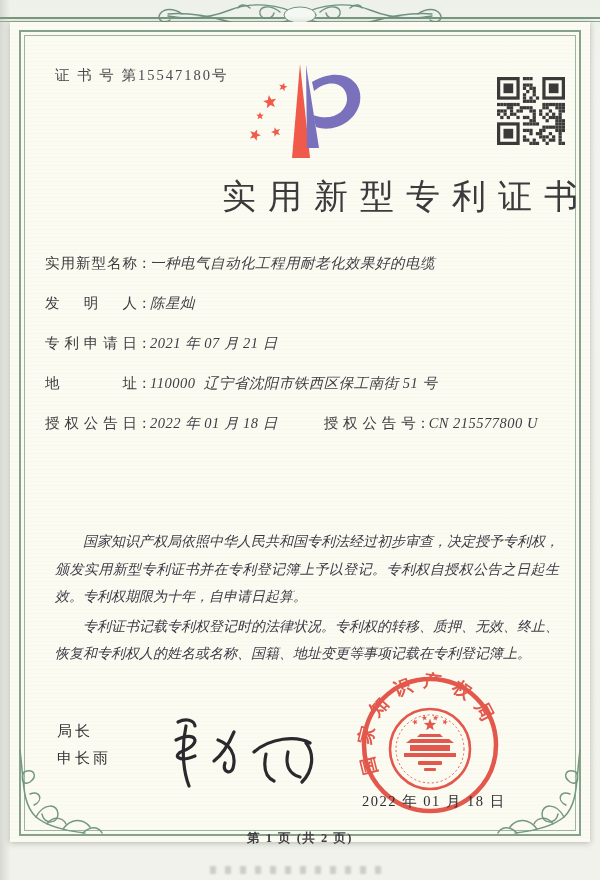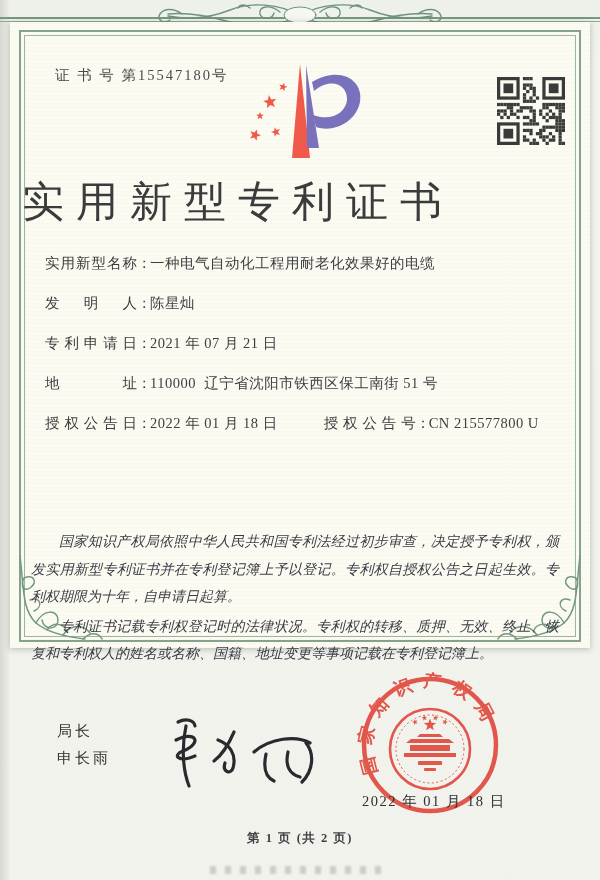--- a/index.html
+++ b/index.html
@@ -9,43 +9,43 @@
     font-family:"Liberation Serif","DejaVu Serif",serif;color:#3d3d42;
   }
   .photo-edge-left{position:absolute;left:0;top:0;width:10px;height:880px;
     background:linear-gradient(to right,#d7d8d2,#eef0ea);}
   
   .band-line-a{position:absolute;left:0;top:17px;width:600px;height:2px;background:#79997f;}
   .band-line-b{position:absolute;left:0;top:21px;width:600px;height:1px;background:#8fab95;}
   .band-orn{position:absolute;left:130px;top:0;}
   
   .page{
-    position:absolute;left:10px;top:22px;width:580px;height:626px;
+    position:absolute;left:10px;top:22px;width:580px;height:820px;
     background:#fcfbf1;
     background-image:repeating-linear-gradient(0deg,rgba(60,80,60,.015) 0 1px,transparent 1px 4px);
     box-shadow:0 1px 6px rgba(40,50,40,.30);
   }
   .frame-outer{position:absolute;left:9px;top:8px;right:9px;bottom:6px;border:2px solid #85a28f;}
   .frame-inner{position:absolute;inset:3px;border:1px solid #9cb5a3;}
   .corner{position:absolute;bottom:4px;}
   .corner.left{left:3px;}
   .corner.right{right:3px;transform:scaleX(-1);}
   .cert-no{position:absolute;left:45px;top:44px;font-size:14.5px;letter-spacing:2px;color:#4a4a4e;}
   .logo{position:absolute;left:230px;top:38px;}
   .qr{position:absolute;left:487px;top:55px;}
-  .title{position:absolute;left:0;top:152px;width:100%;text-align:left;
-    font-size:42px;letter-spacing:12px;text-indent:12px;color:#3b3b3d;font-weight:500;}
+  .title{position:absolute;left:0;top:152px;width:100%;text-align:right;
+    font-size:34px;letter-spacing:12px;text-indent:12px;color:#3b3b3d;font-weight:500;}
   .fields{position:absolute;left:35px;top:230px;right:30px;font-size:14.5px;}
   .frow{margin-bottom:18px;line-height:22px;white-space:nowrap;}
   .flabel{display:inline-block;width:92px;text-align:justify;text-align-last:justify;
     vertical-align:top;color:#3c3c40;}
   .fcolon{display:inline-block;width:13px;vertical-align:top;}
-  .fval{letter-spacing:.5px;white-space:pre-wrap;color:#3e3e44;}
+  .fval{letter-spacing:.5px;white-space:pre-wrap;color:#3e3e44;font-style:italic;}
   .grant-right{display:inline-block;margin-left:46px;}
-  .paras{position:absolute;left:21px;top:506px;right:31px;font-size:14px;line-height:27.5px;
+  .paras{position:absolute;left:45px;top:506px;right:31px;font-size:14px;line-height:27.5px;
     color:#3a3a46;font-style:italic;text-align:justify;}
   .para{text-indent:2em;margin:0 0 2px 0;}
   .signer{position:absolute;left:47px;top:696px;font-size:15px;letter-spacing:3px;color:#333336;line-height:27px;}
   .signature{position:absolute;left:138px;top:688px;}
   .seal{position:absolute;left:340px;top:645px;opacity:.9;}
   .seal-date{position:absolute;left:352px;top:770px;font-size:14.5px;letter-spacing:1.5px;color:#2e2e33;}
   .footer{position:absolute;left:0;top:808px;width:100%;text-align:center;font-size:12.5px;
     letter-spacing:1.5px;color:#3f3f43;font-weight:bold;}
   .below-page{position:absolute;left:210px;top:866px;width:180px;height:8px;opacity:.35;
     background:repeating-linear-gradient(90deg,#8a8a86 0 6px,transparent 6px 15px);filter:blur(1px);}

